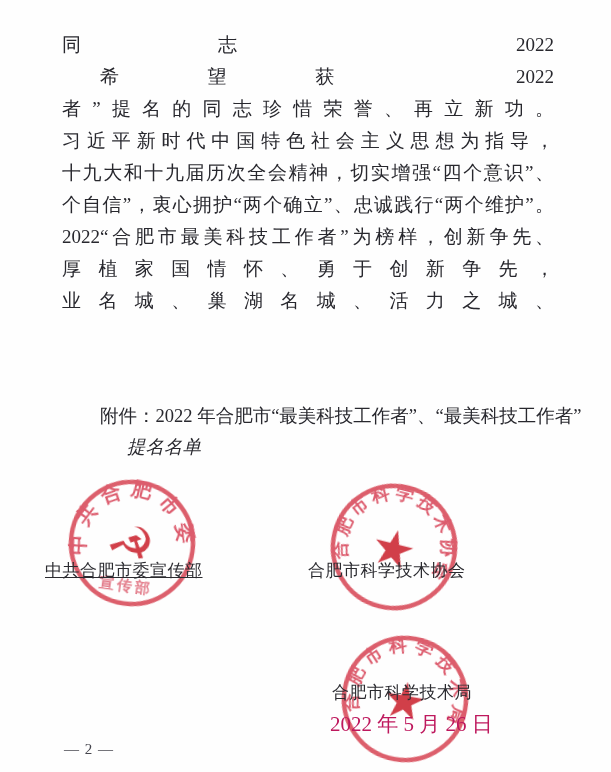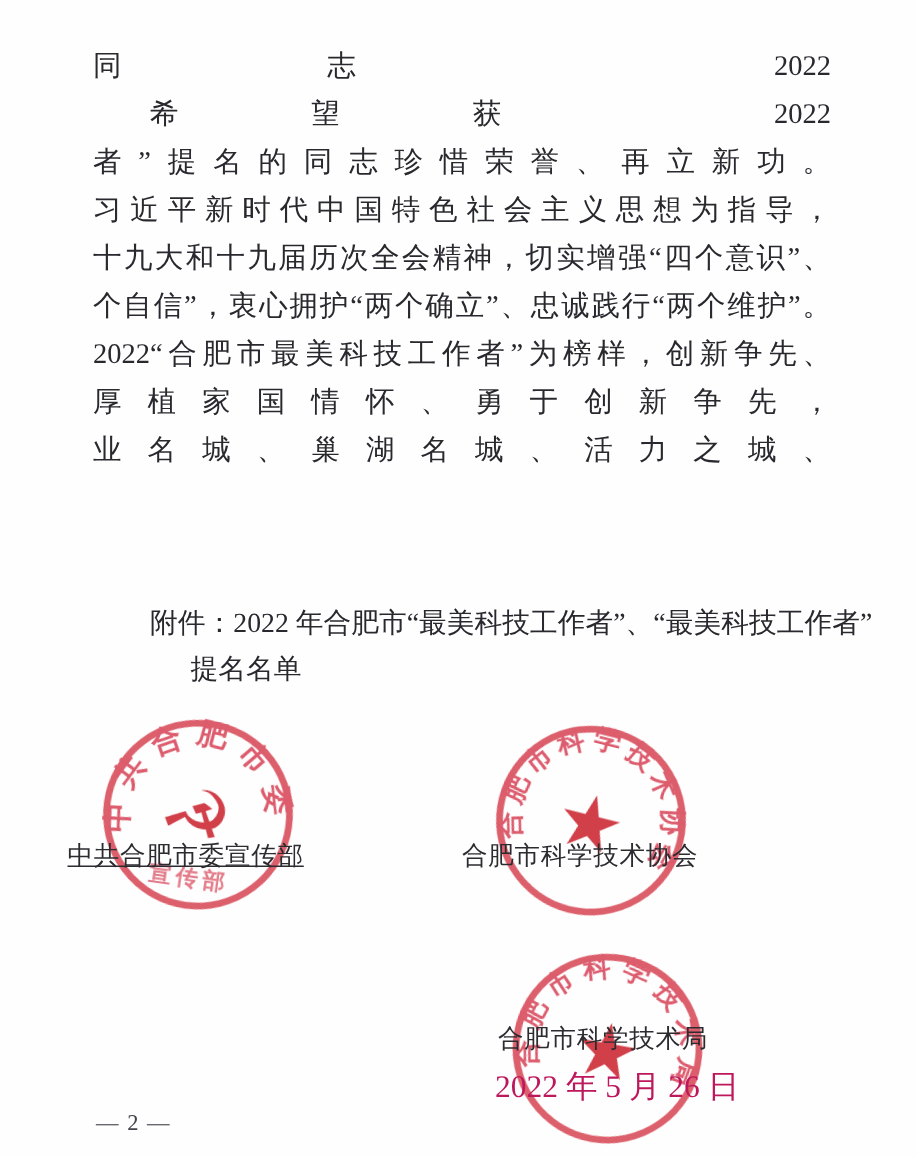--- a/index.html
+++ b/index.html
@@ -15,21 +15,21 @@
   .body-text{position:absolute;left:62px;top:29px;width:492px;}
   .line{
     height:32px;line-height:32px;font-size:19px;
     white-space:nowrap;color:#28282e;
   }
   .line.just{white-space:normal;text-align:justify;text-align-last:justify;word-break:keep-all;overflow:hidden;}
   .line.indent{padding-left:38px;width:454px;}
   
   .attachment{position:absolute;left:100px;top:401px;font-size:18.5px;color:#28282e;}
   .attachment .att-line{height:30.5px;line-height:30.5px;white-space:nowrap;}
-  .attachment .att-line2{padding-left:27px;}
+  .attachment .att-line2{padding-left:27px;font-style:italic;}
   
   .seal{position:absolute;opacity:0.88;filter:blur(0.3px);}
   .seal-1{left:57px;top:468px;transform:rotate(8deg);}
   .seal-2{left:319px;top:472px;transform:rotate(14deg);}
   .seal-3{left:330px;top:624px;transform:rotate(10deg);}
   .seal svg{display:block;}
   .seal .ring{fill:none;stroke:#d84a58;stroke-width:4.5px;}
   .seal .arc-label{fill:#d8465a;font-family:"Liberation Serif","DejaVu Serif",serif;font-weight:bold;}
   .seal .bottom-label{fill:#d8465a;opacity:.8;font-weight:bold;}
   .seal .emblem{fill:#cb2531;font-family:"DejaVu Sans",sans-serif;}

